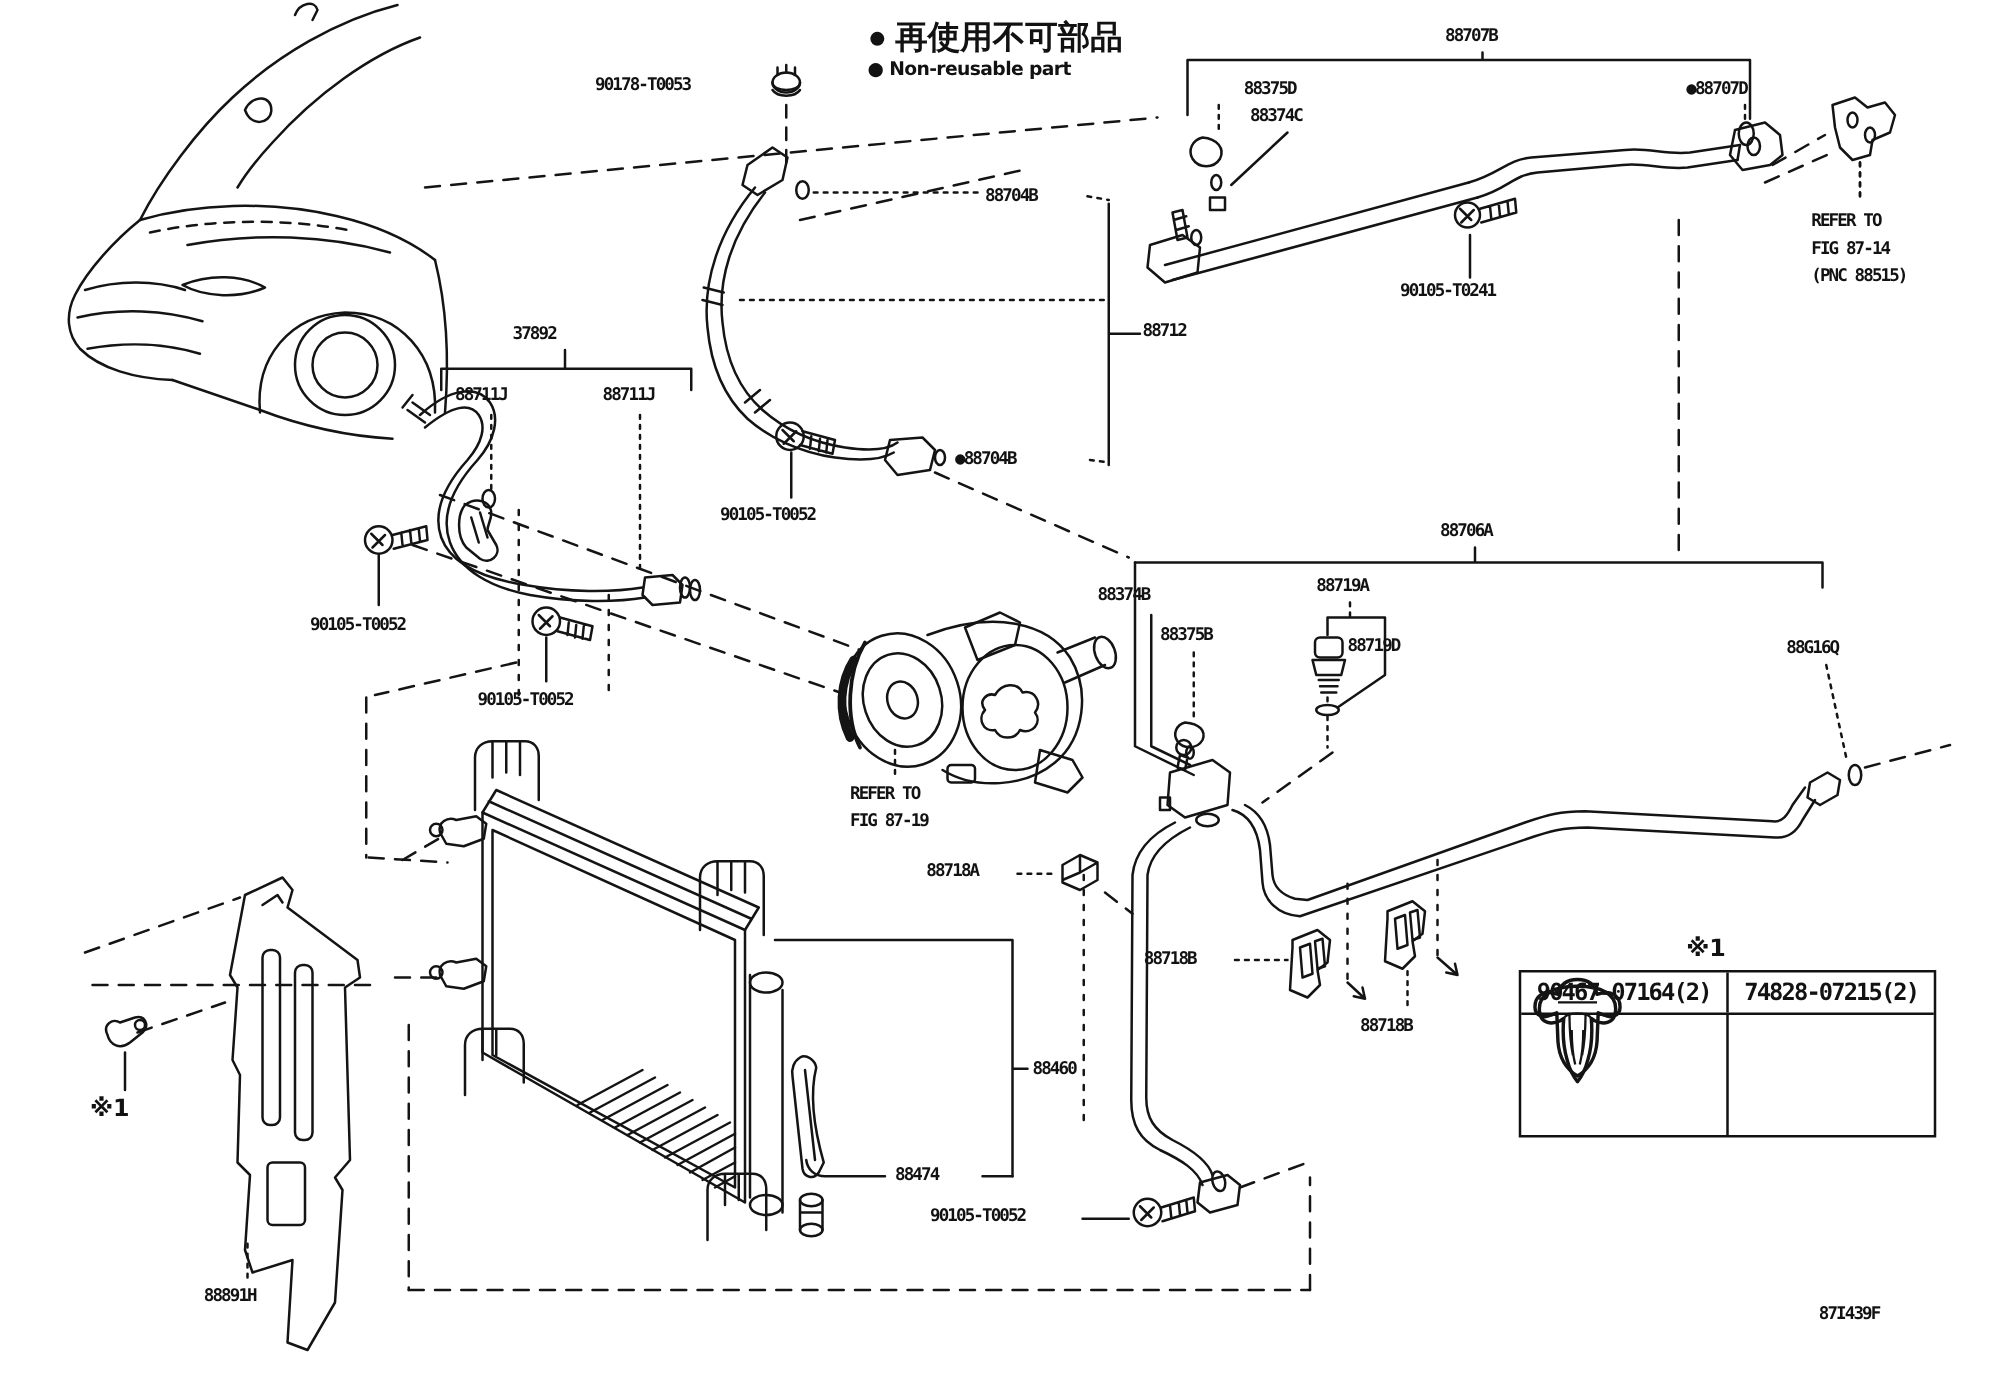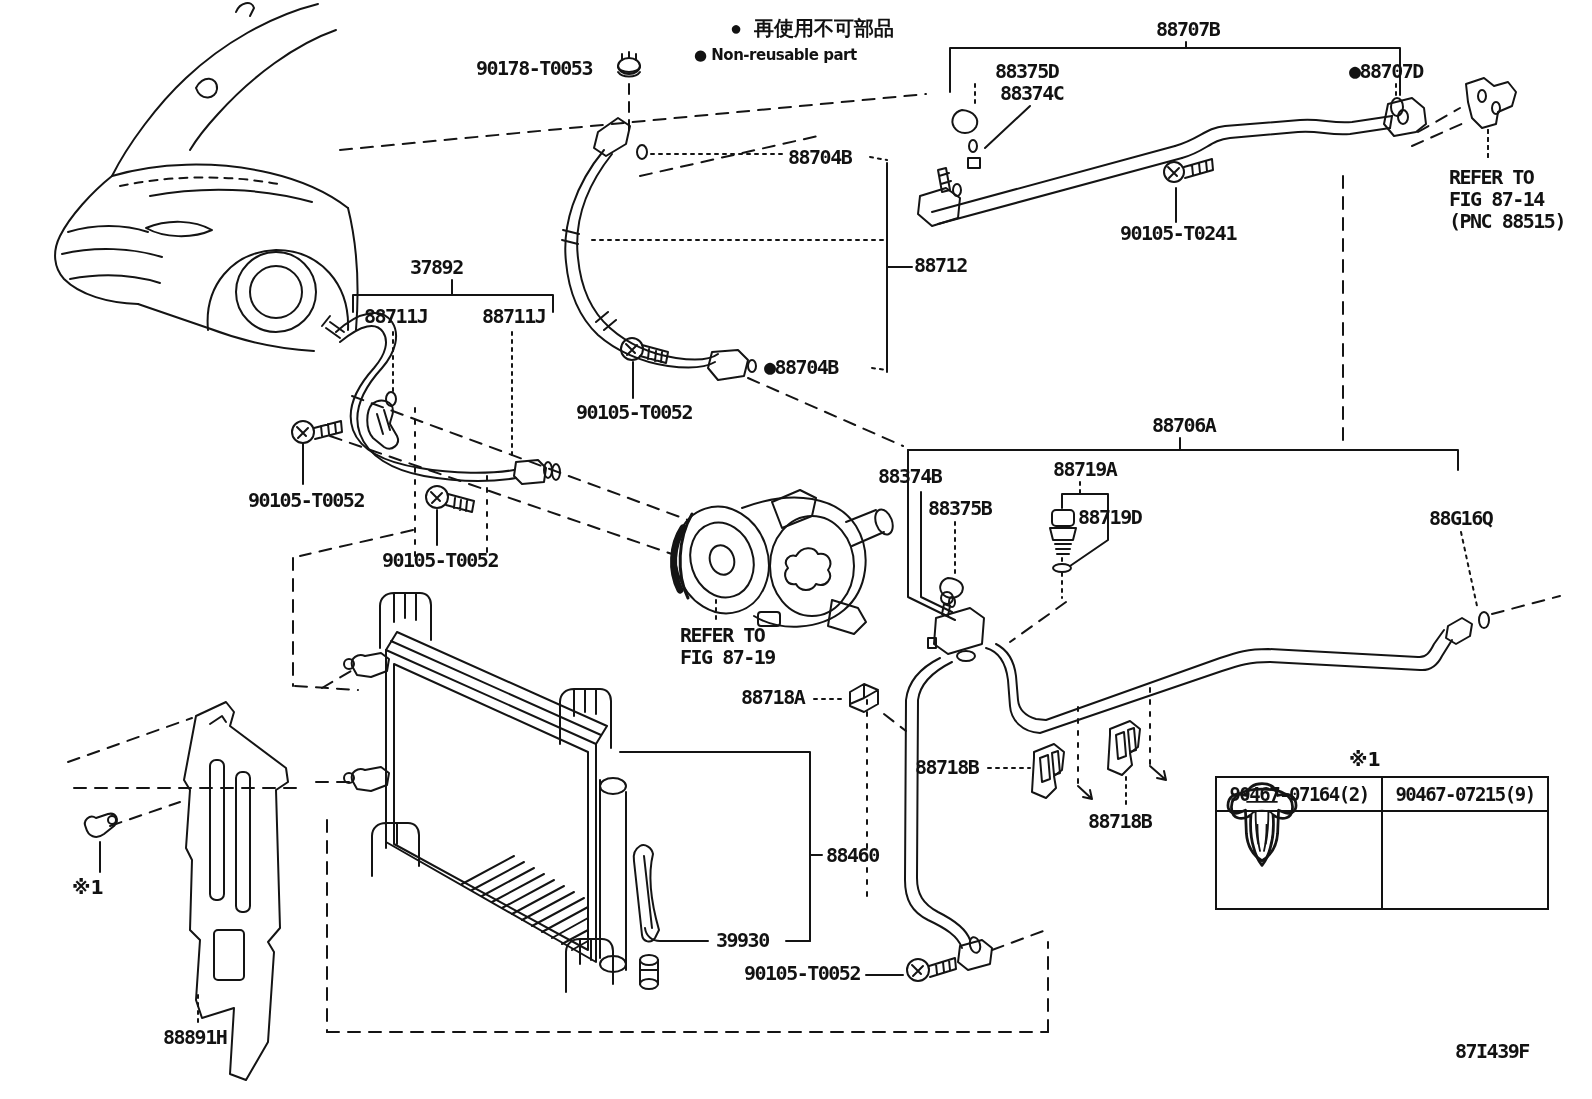--- a/index.html
+++ b/index.html
@@ -1,21 +1,21 @@
 <!DOCTYPE html>
 <html><head>
 <meta charset="utf-8">
 <style>
   html,body{margin:0;padding:0;background:#fff;}
   .stage{position:relative;width:1592px;height:1099px;background:#fff;overflow:hidden;
          font-family:"DejaVu Sans Mono", monospace;color:#121212;}
   .stage svg{position:absolute;left:0;top:0;}
-  .lbl{position:absolute;font-weight:bold;font-size:20px;letter-spacing:-1.5px;
+  .lbl{position:absolute;font-weight:bold;font-size:14px;letter-spacing:-1.5px;
        line-height:22px;white-space:pre;color:#121212;}
-  .lbl.jp{font-family:Liberation Mono, monospace;font-size:20px;letter-spacing:0;margin-left:36px;}
+  .lbl.jp{font-family:Liberation Serif, serif;font-size:26px;letter-spacing:0;}
   .lbl.en{font-family:"DejaVu Sans",sans-serif;font-size:15px;letter-spacing:-0.5px;}
   .lbl.mark{font-family:"DejaVu Sans",sans-serif;font-size:19px;letter-spacing:0;}
   .cliptable{position:absolute;left:1215px;top:776px;width:330px;height:130px;
        border:2px solid #121212;display:flex;flex-direction:column;background:#fff;}
   .cliptable .hdr{display:flex;height:32px;border-bottom:2px solid #121212;}
   .cliptable .hdr .cell{flex:1;display:flex;align-items:center;justify-content:center;
        font-weight:bold;font-size:19px;letter-spacing:-1.5px;}
   .cliptable .hdr .cell:first-child{border-right:2px solid #121212;}
   .cliptable .body{display:flex;flex:1;}
   .cliptable .body .cell{flex:1;display:flex;align-items:center;justify-content:center;}
@@ -305,33 +305,33 @@
 <div class="lbl" style="left:928px;top:497px">88375B</div>
 <div class="lbl" style="left:1053px;top:458px">88719A</div>
 <div class="lbl" style="left:1078px;top:506px">88719D</div>
 <div class="lbl" style="left:1429px;top:507px">88G16Q</div>
 
 <div class="lbl" style="left:741px;top:686px">88718A</div>
 <div class="lbl" style="left:915px;top:756px">88718B</div>
 <div class="lbl" style="left:1088px;top:810px">88718B</div>
 
 <div class="lbl" style="left:826px;top:844px">88460</div>
-<div class="lbl" style="left:716px;top:929px">39930</div>
+<div class="lbl" style="left:716px;top:929px">88474</div>
 <div class="lbl" style="left:744px;top:962px">90105-T0052</div>
 
 <div class="lbl" style="left:163px;top:1026px">88891H</div>
 <div class="lbl mark" style="left:72px;top:876px">※1</div>
 <div class="lbl mark" style="left:1349px;top:748px">※1</div>
 
 <div class="lbl" style="left:1455px;top:1040px">87I439F</div>
 
 <div class="cliptable">
   <div class="hdr">
     <div class="cell">90467-07164(2)</div>
-    <div class="cell">90467-07215(9)</div>
+    <div class="cell">74828-07215(2)</div>
   </div>
   <div class="body">
     <div class="cell">
       <svg width="90" height="92" viewBox="0 0 90 100" fill="none" stroke="#141414" stroke-width="3" stroke-linejoin="round">
         <path d="M12,34 C10,18 26,12 45,12 C64,12 80,18 78,34 C77,44 68,46 60,42 L57,40 C58,52 57,66 54,76 C52,84 49,90 45,95 C41,90 38,84 36,76 C33,66 32,52 33,40 L30,42 C22,46 13,44 12,34 Z"></path>
         <path d="M33,40 C36,34 54,34 57,40 M40,50 C40,62 41,72 43,80 M50,50 C50,62 49,72 47,80" stroke-width="2"></path>
       </svg>
     </div>
     <div class="cell">
       <svg width="90" height="92" viewBox="0 0 90 100" fill="none" stroke="#141414" stroke-width="3" stroke-linejoin="round">

